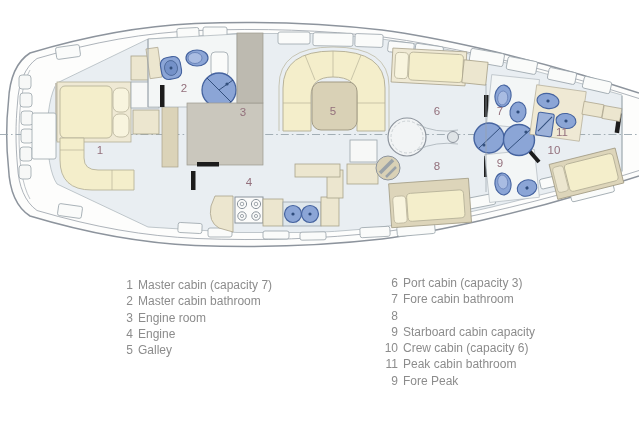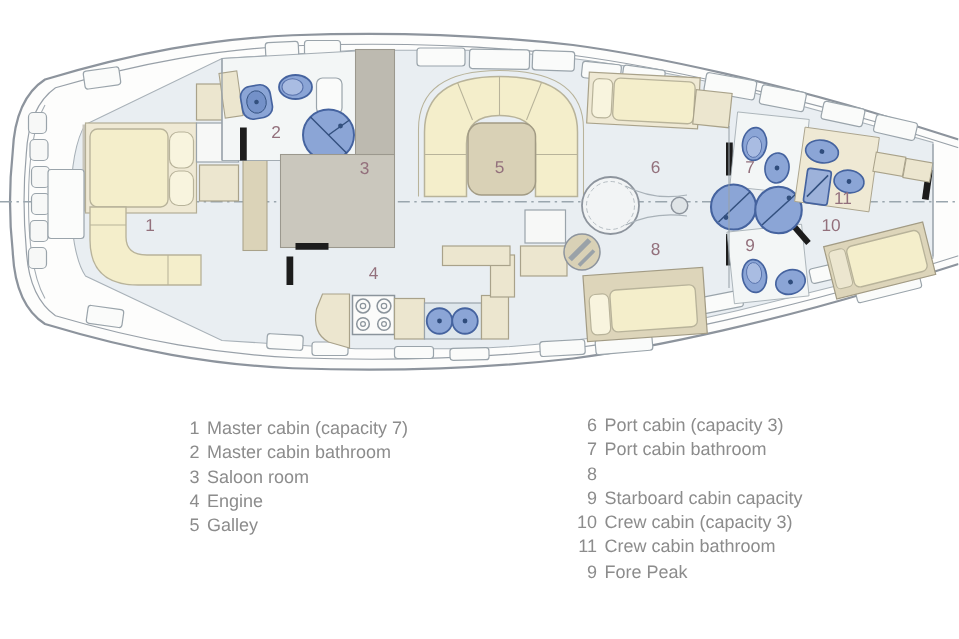--- a/index.html
+++ b/index.html
@@ -274,53 +274,53 @@
   <div class="lrow">
       <span class="ln">1</span>
       <span class="lt">Master cabin (capacity 7)</span>
     </div>
   <div class="lrow">
       <span class="ln">2</span>
       <span class="lt">Master cabin bathroom</span>
     </div>
   <div class="lrow">
       <span class="ln">3</span>
-      <span class="lt">Saloon room</span>
+      <span class="lt">Engine room</span>
     </div>
   <div class="lrow">
       <span class="ln">4</span>
       <span class="lt">Engine</span>
     </div>
   <div class="lrow">
       <span class="ln">5</span>
       <span class="lt">Galley</span>
     </div>
 </div>
 
 <div class="legend right">
   <div class="lrow">
       <span class="ln">6</span>
       <span class="lt">Port cabin (capacity 3)</span>
     </div>
   <div class="lrow">
       <span class="ln">7</span>
-      <span class="lt">Port cabin bathroom</span>
+      <span class="lt">Fore cabin bathroom</span>
     </div>
   <div class="lrow">
       <span class="ln">8</span>
     </div>
   <div class="lrow">
       <span class="ln">9</span>
       <span class="lt">Starboard cabin capacity</span>
     </div>
   <div class="lrow">
       <span class="ln">10</span>
-      <span class="lt">Crew cabin (capacity 3)</span>
+      <span class="lt">Crew cabin (capacity 6)</span>
     </div>
   <div class="lrow">
       <span class="ln">11</span>
-      <span class="lt">Crew cabin bathroom</span>
+      <span class="lt">Peak cabin bathroom</span>
     </div>
   <div class="lrow">
       <span class="ln">9</span>
       <span class="lt">Fore Peak</span>
     </div>
 </div>
 
 </body></html>

